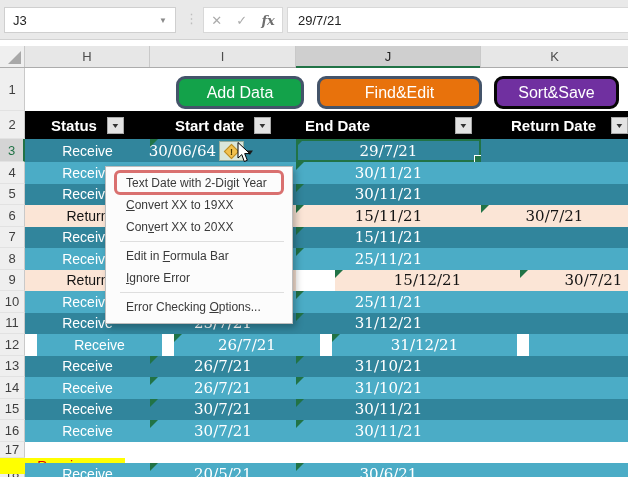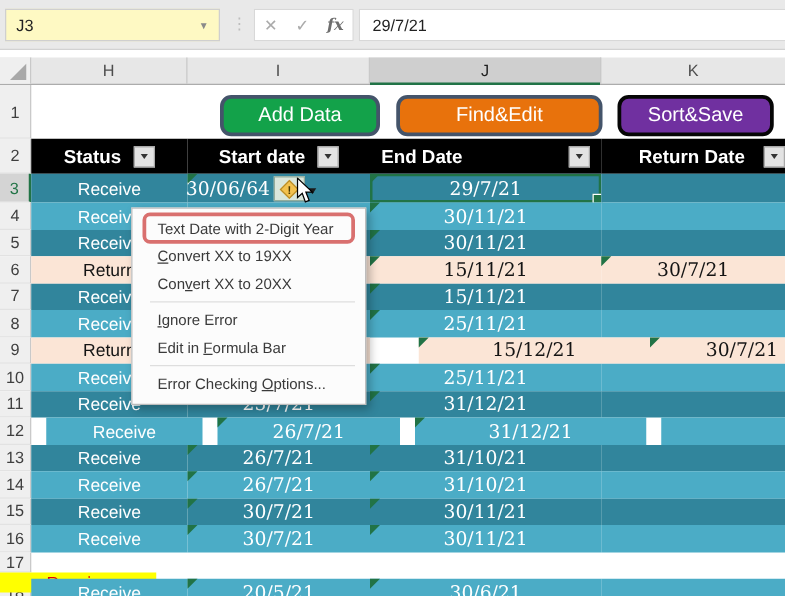--- a/index.html
+++ b/index.html
@@ -3,21 +3,21 @@
 <meta charset="utf-8">
 <style>
   *{box-sizing:border-box;margin:0;padding:0}
   body{background:#fff}
   .screen{position:relative;width:628px;height:477px;background:#fff;overflow:hidden;
           font-family:"Liberation Sans",sans-serif}
 
   
   .fbar{position:absolute;left:0;top:0;width:628px;height:40px;background:#E9E9E9;
         border-bottom:1px solid #D2D2D2}
-  .namebox{position:absolute;left:4px;top:7px;width:172px;height:26px;background:#fef9c3;
+  .namebox{position:absolute;left:4px;top:7px;width:172px;height:26px;background:#ffffff;
            border:1px solid #CFCFCF;display:flex;align-items:center;justify-content:space-between;
            padding:0 8px;font-size:13px;color:#222}
   .nb-arrow{font-size:8px;color:#8a8a8a}
   .dots{position:absolute;left:185px;top:11px;color:#BDBDBD;font-size:13px}
   .fx-group{position:absolute;left:203px;top:7px;width:80px;height:26px;background:#fff;
             border:1px solid #D8D8D8;display:flex;align-items:center;justify-content:space-around}
   .fxi{color:#ABABAB;font-size:13px}
   .fxi.fx{font-family:"DejaVu Serif",serif;font-style:italic;font-weight:bold;color:#6e6e6e}
   .finput{position:absolute;left:287px;top:7px;width:345px;height:26px;background:#fff;
           border:1px solid #D8D8D8;display:flex;align-items:center;padding-left:10px;
@@ -275,24 +275,24 @@
         <div class="annot"></div>
       </div>
       <div class="mi">
         <span><u>C</u>onvert XX to 19XX</span>
       </div>
       <div class="mi">
         <span>Con<u>v</u>ert XX to 20XX</span>
       </div>
       <div class="msep"></div>
       <div class="mi">
+        <span>Edit in <u>F</u>ormula Bar</span>
+      </div>
+      <div class="mi">
         <span><u>I</u>gnore Error</span>
-      </div>
-      <div class="mi">
-        <span>Edit in <u>F</u>ormula Bar</span>
       </div>
       <div class="msep"></div>
       <div class="mi">
         <span>Error Checking <u>O</u>ptions...</span>
       </div>
     </div>
 
   <div class="stag">
     <div class="diamond">
       <span>!</span>

